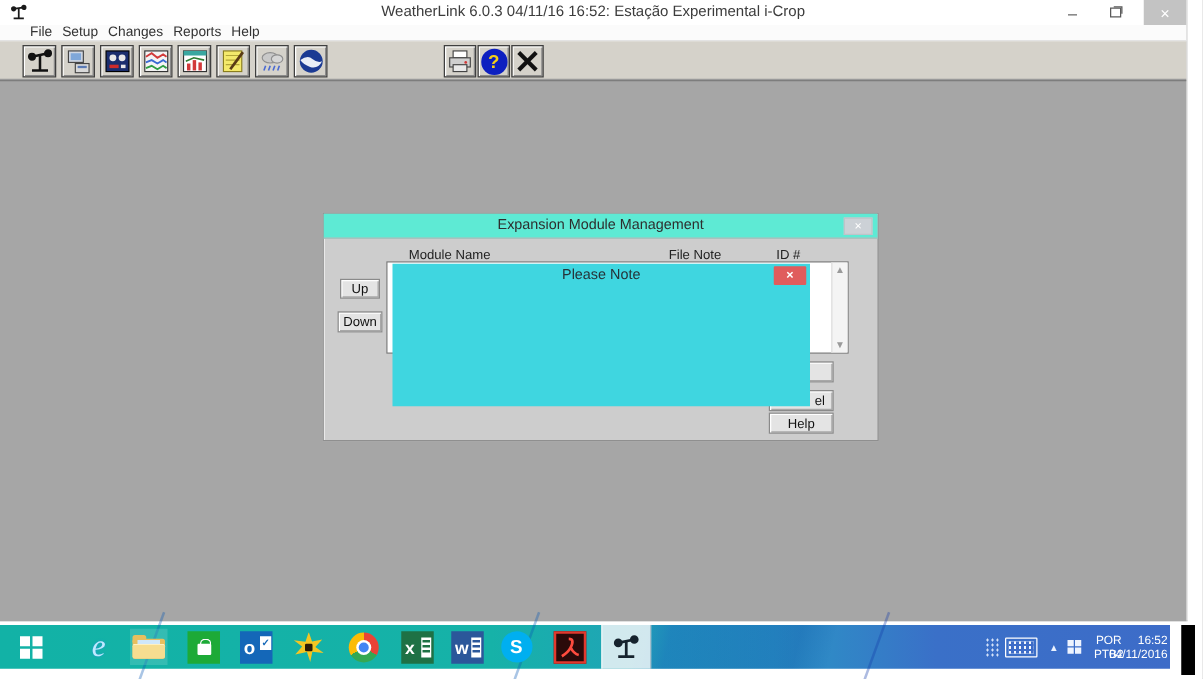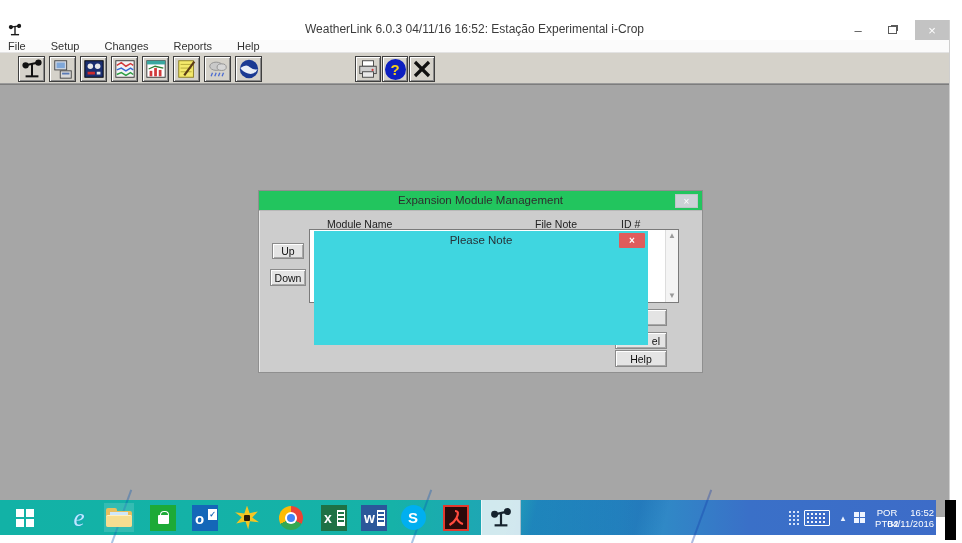--- a/index.html
+++ b/index.html
@@ -1,42 +1,42 @@
 <!DOCTYPE html>
 <html><head>
 <meta charset="utf-8">
 <style>
   * { margin:0; padding:0; box-sizing:border-box; }
   html,body { width:962px; height:543px; background:#fff; font-family:"Liberation Sans", sans-serif; overflow:hidden; }
 
   
-  #app { position:absolute; left:0; top:0; width:950px; height:497px; background:#fff; border-right:1px solid #cfcfcf; border-bottom:1px solid #cfcfcf;margin-top:20px; }
+  #app { position:absolute; left:0; top:0; width:950px; height:497px; background:#fff; border-right:1px solid #cfcfcf; border-bottom:1px solid #cfcfcf; }
 
   #titlebar { position:absolute; left:0; top:0; width:100%; height:20px; background:#ffffff; }
   #titlebar .title { position:absolute; left:0; top:2px; width:100%; text-align:center; font-size:12px; color:#3c3c3c; }
   #win-icon { position:absolute; left:8px; top:3px; width:14px; height:14px; }
   .winctl { position:absolute; top:0; height:20px; display:flex; align-items:center; justify-content:center; color:#555; }
   #btn-min { right:78px; width:26px; font-size:13px; }
   #btn-restore { right:44px; width:26px; }
   #btn-restore .box { width:9px; height:8px; border:1px solid #5a5a5a; box-shadow:2px -2px 0 -1px #5a5a5a; background:#fff; }
   #btn-close-win { right:0; width:34px; background:#c3c3c3; color:#fff; font-size:13px; }
 
-  #menubar { position:absolute; left:0; top:20px; width:100%; height:13px; background:#fbfbfb; border-bottom:1px solid #e3e3e3; display:flex; gap:25px; padding-left:8px; align-items:flex-start; }
+  #menubar { position:absolute; left:0; top:20px; width:100%; height:13px; background:#fbfbfb; border-bottom:1px solid #e3e3e3; display:flex; gap:8px; padding-left:24px; align-items:flex-start; }
   #menubar span { font-size:11px; color:#333; }
 
   #toolbar { position:absolute; left:0; top:33px; width:100%; height:31px; background:#d5d2ca; border-bottom:1px solid #9a9a9a; }
   .tbtn { position:absolute; top:3px; width:27px; height:26px; background:#d5d2ca; border:1px solid #3f3f3f;
           box-shadow:inset 1px 1px 0 #ffffff, inset -1px -1px 0 #8a8a8a; display:flex; align-items:center; justify-content:center; }
   .tbtn svg { display:block; }
 
   #main { position:absolute; left:0; top:64px; width:100%; height:433px; background:#a6a6a6; border-top:1px solid #7d7d7d; }
 
   
   #dlg { position:absolute; left:258px; top:170px; width:445px; height:183px; background:#cdcdcd; border:1px solid #8f8f8f; box-shadow:inset 1px 1px 0 #e9e9e9; }
-  #dlg-title { position:absolute; left:0; top:0; width:100%; height:20px; background:#22c55e; border-bottom:1px solid #b8b8b8; }
+  #dlg-title { position:absolute; left:0; top:0; width:100%; height:20px; background:#5eead4; border-bottom:1px solid #b8b8b8; }
   #dlg-title .t { position:absolute; width:100%; text-align:center; top:3px; font-size:11.5px; color:#2e2e2e; }
   #dlg-close { position:absolute; right:4px; top:3px; width:23px; height:14px; background:#ccd1d6; color:#fff; font-size:10px; display:flex; align-items:center; justify-content:center; border:1px solid #bfc4c9; }
   .colhdr { position:absolute; top:27px; font-size:10.5px; color:#222; }
   #listbox { position:absolute; left:50px; top:38px; width:370px; height:74px; background:#fff; border:1px solid #7a7a7a; }
   #listbox .sb { position:absolute; right:0; top:0; width:13px; height:100%; background:#f4f4f4; border-left:1px solid #ddd; }
   #listbox .sb .ar { position:absolute; left:0; width:100%; height:12px; color:#9a9a9a; font-size:8px; text-align:center; line-height:12px; }
   #listbox .sb .up { top:0; }
   #listbox .sb .dn { bottom:0; }
   .btn { background:#e4e4e4; border:1px solid #8a8a8a; box-shadow:inset 1px 1px 0 #fff, inset -1px -1px 0 #a8a8a8; font-size:10.5px; color:#111; display:flex; align-items:center; justify-content:center; }
   #btn-up   { position:absolute; left:13px; top:52px; width:32px; height:16px; }

